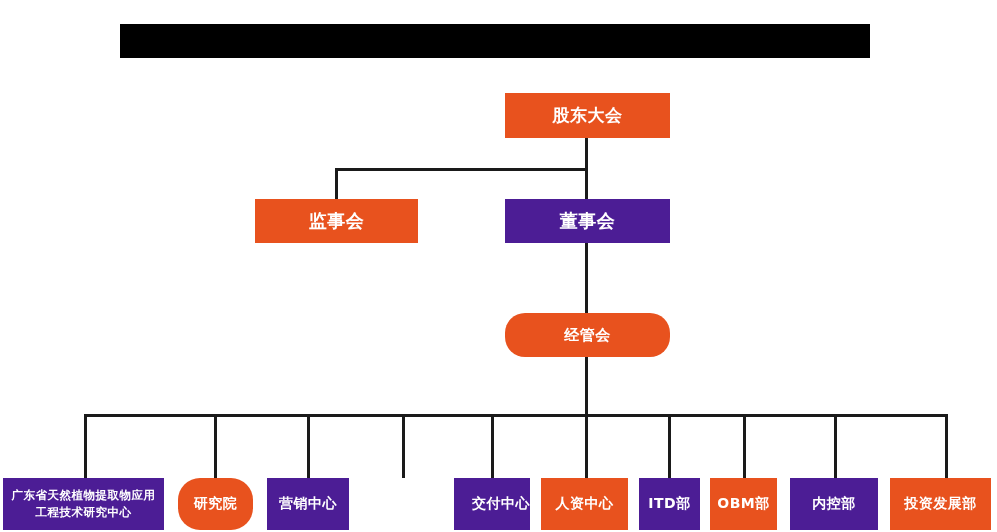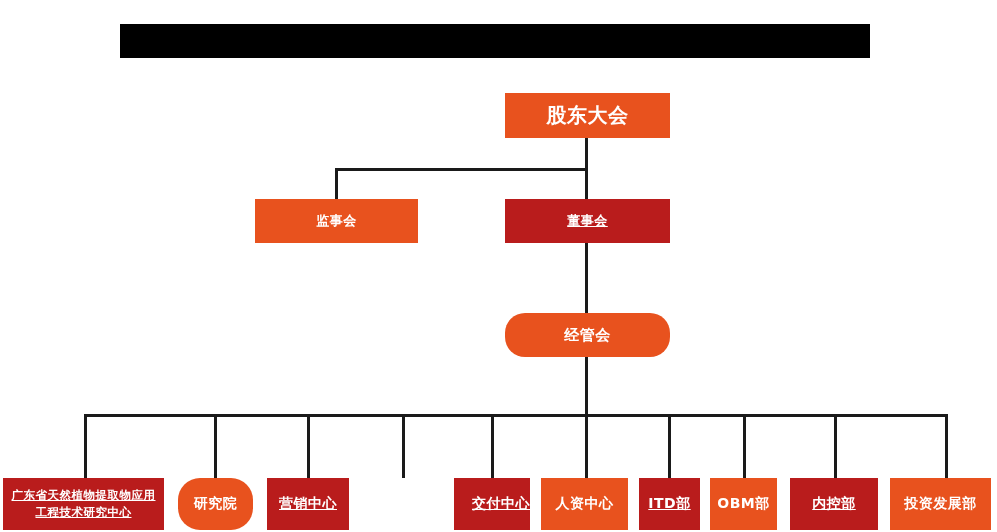--- a/index.html
+++ b/index.html
@@ -27,24 +27,24 @@
     justify-content:center;
     text-align:center;
     color:#ffffff;
     font-weight:bold;
     line-height:1.25;
     letter-spacing:0.5px;
     z-index:3;
     user-select:none;
   }
   .node.dark{background:#E8521E;}
-  .node.light{background:#b91c1c;text-decoration:underline;}
+  .node.light{background:#4c1d95;}
 
-  .node-l1{font-size:20px;}
-  .node-l2{font-size:13px;}
+  .node-l1{font-size:17px;}
+  .node-l2{font-size:18px;}
   .node-l3{font-size:15px;}
   .node-dept{font-size:14px;}
   .node-dept.small{font-size:11.5px;line-height:1.45;padding:0 5px;}
 
   
   .conn{
     position:absolute;
     background:#1a1a1a;
     z-index:1;
   }

